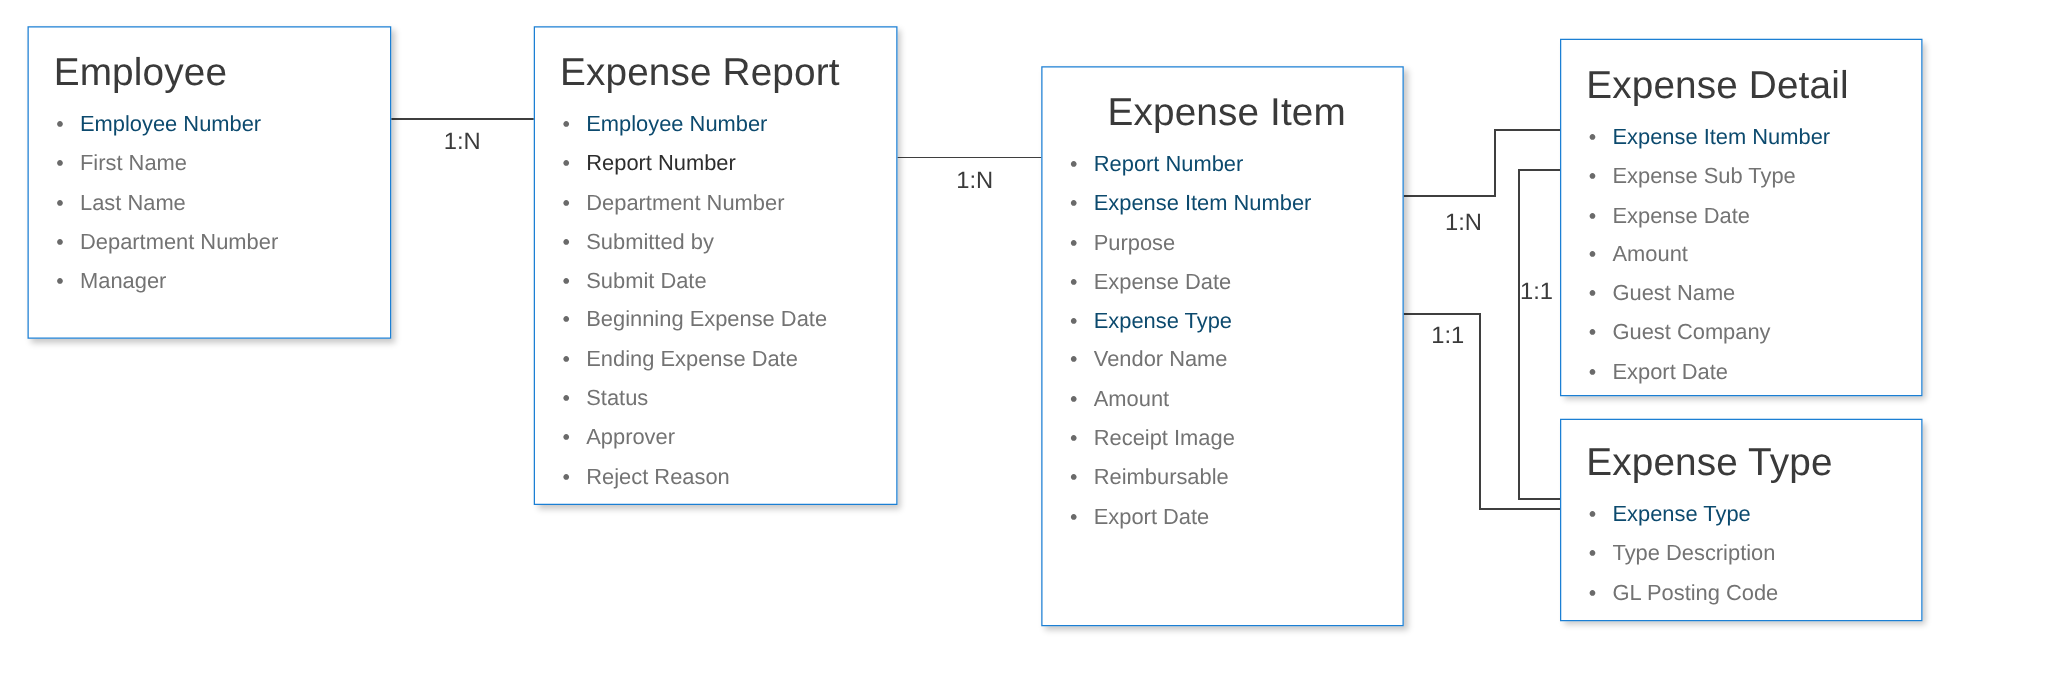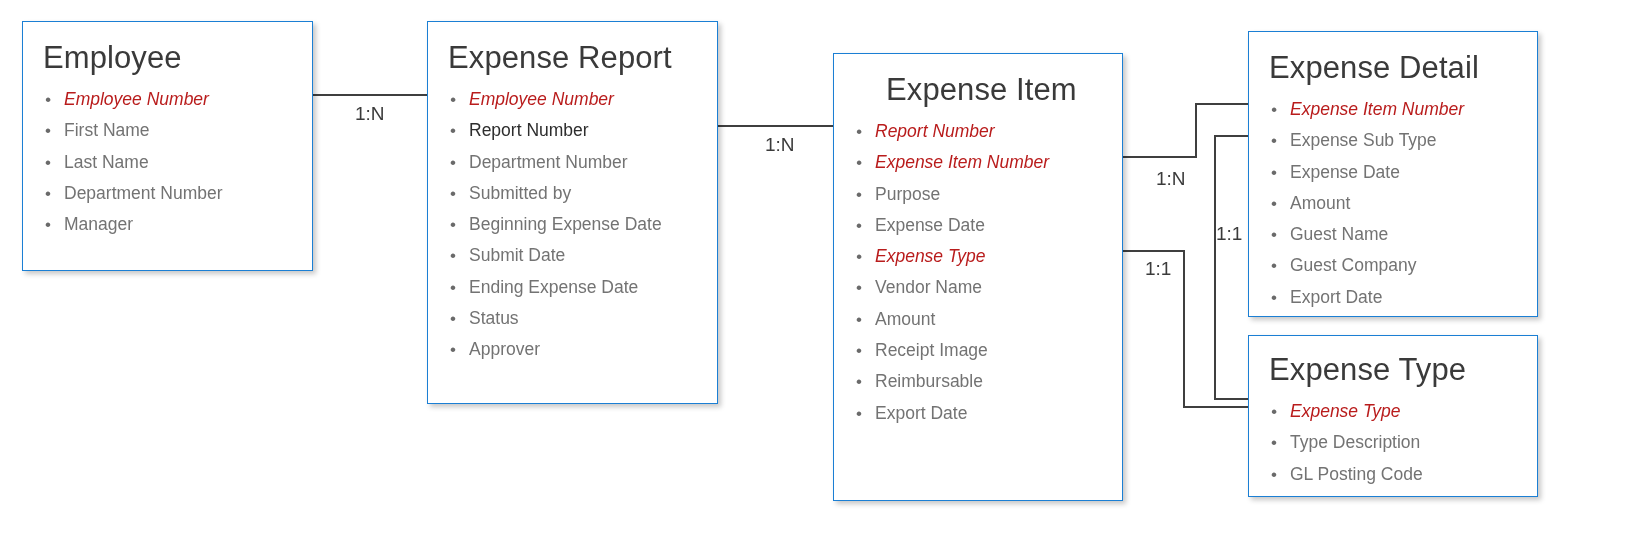--- a/index.html
+++ b/index.html
@@ -68,22 +68,21 @@
   }
   .attr::before {
     content: "\2022";
     position: absolute;
     left: 2px;
     top: 0;
     color: #6a6a6a;
     font-size: 17px;
   }
   .attr.key {
-    font-style: italic;
-    color: #b91c1c;
+    color: #0c4a6e;
   }
   .attr.pk {
     color: #2d2d2d;
   }
 
   
   #ent-employee      { left: 22px;   top: 21px;  width: 291px;  height: 250px; }
   #ent-employee .entity-title  { position:absolute; left: 20px; top: 20px; }
   #ent-employee .attr-list     { position:absolute; left: 20px; top: 62px; }
 
@@ -148,25 +147,26 @@
     </ul>
   </div>
 
   <div class="entity" id="ent-expense-report">
     <div class="entity-title">Expense Report</div>
     <ul class="attr-list">
       <li class="attr key">Employee Number</li>
       <li class="attr pk">Report Number</li>
       <li class="attr">Department Number</li>
       <li class="attr">Submitted by</li>
+      <li class="attr">Submit Date</li>
       <li class="attr">Beginning Expense Date</li>
-      <li class="attr">Submit Date</li>
       <li class="attr">Ending Expense Date</li>
       <li class="attr">Status</li>
       <li class="attr">Approver</li>
+      <li class="attr">Reject Reason</li>
     </ul>
   </div>
 
   <div class="entity" id="ent-expense-item">
     <div class="entity-title">Expense Item</div>
     <ul class="attr-list">
       <li class="attr key">Report Number</li>
       <li class="attr key">Expense Item Number</li>
       <li class="attr">Purpose</li>
       <li class="attr">Expense Date</li>

